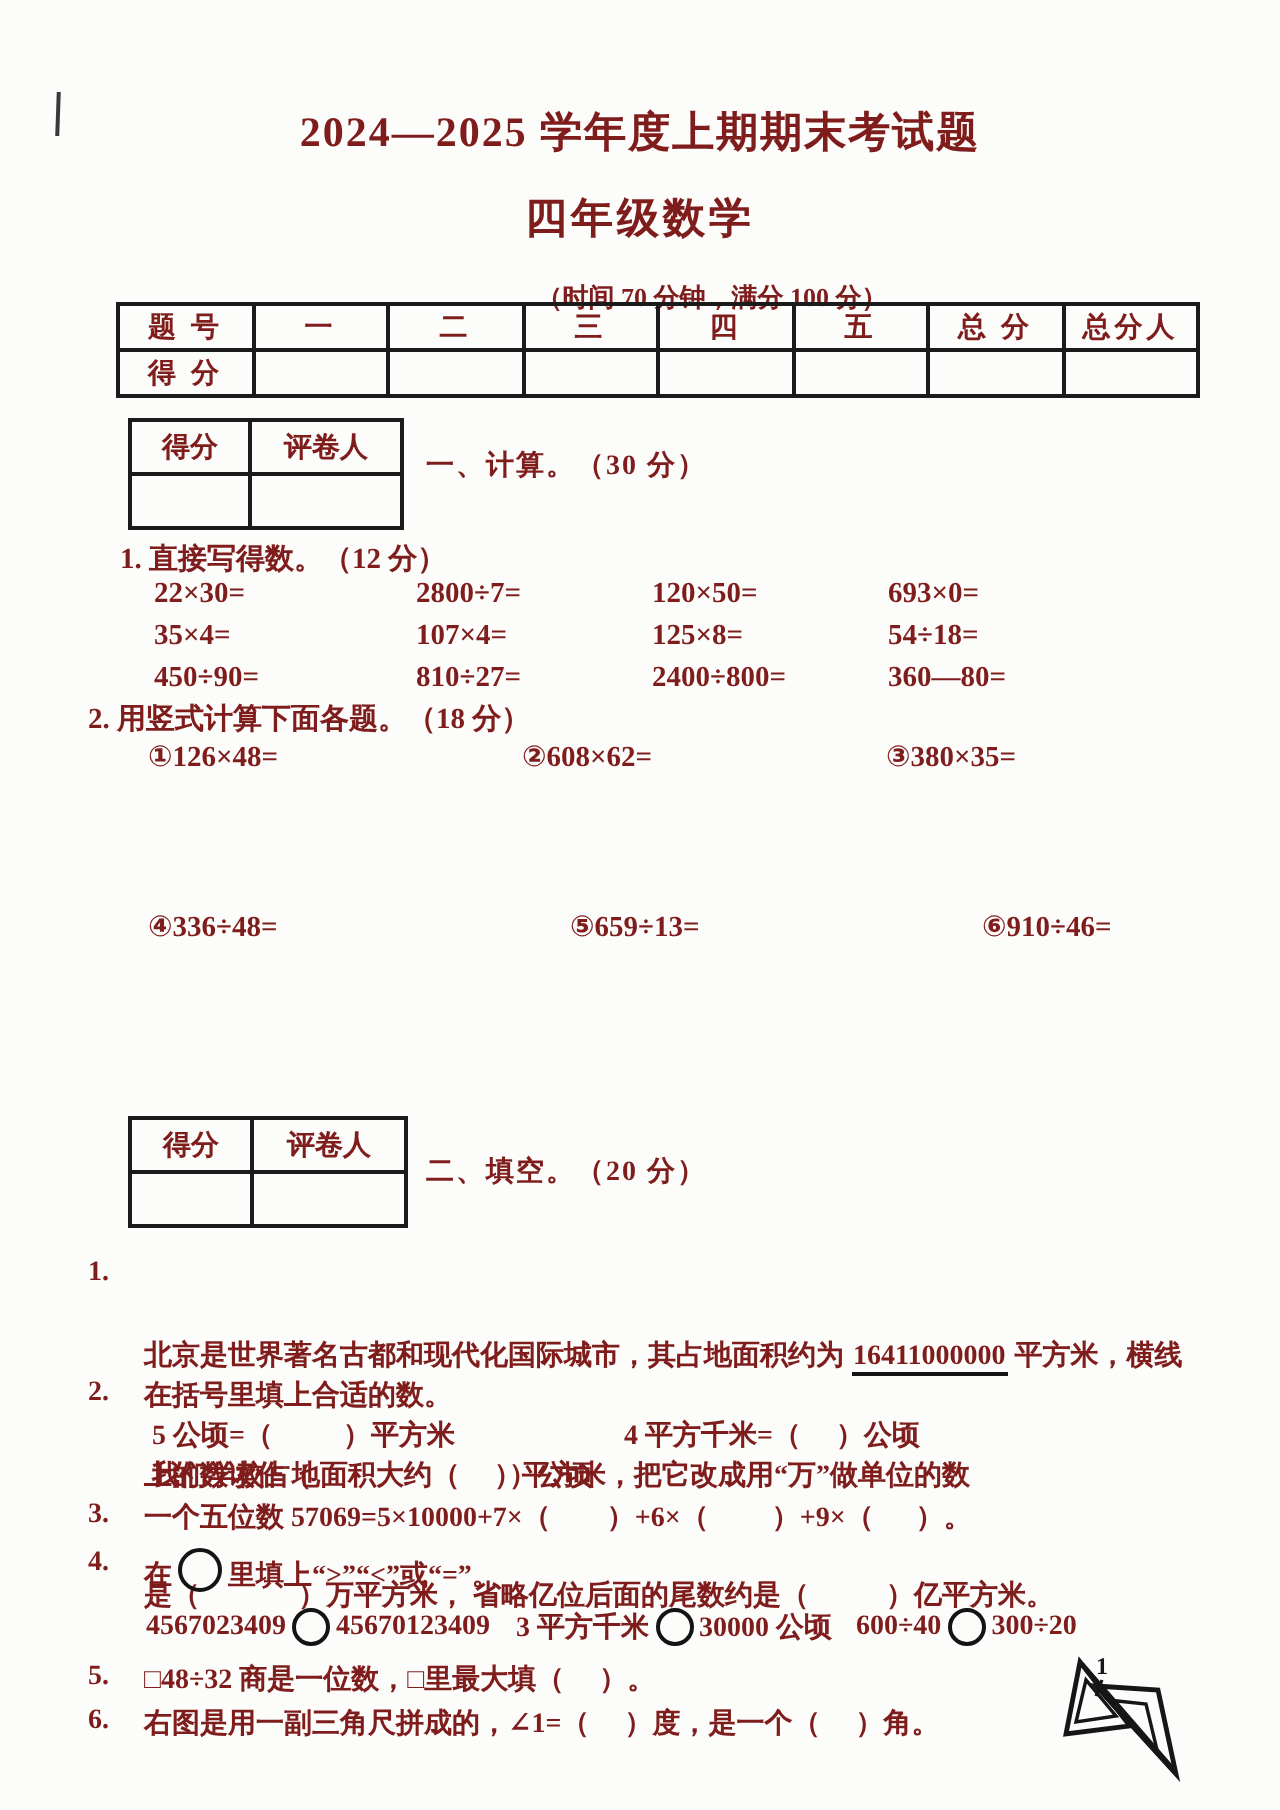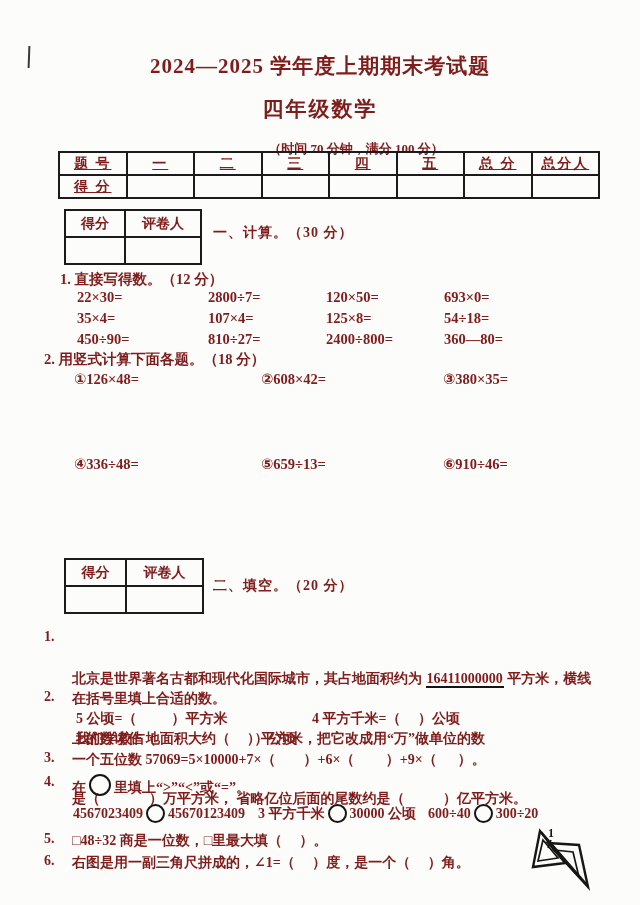--- a/index.html
+++ b/index.html
@@ -19,21 +19,20 @@
   .meta{top:140px;font-size:13px;margin-left:36px;}
 
   table.score{
     position:absolute;left:58px;top:151px;width:542px;
     border-collapse:collapse;table-layout:fixed;
   }
   table.score td{
     border:2px solid #1b1b1b;height:21px;
     font-size:14px;text-align:center;padding:0;
     letter-spacing:2px;
-    text-decoration:underline;
   }
 
   table.grader{
     position:absolute;border-collapse:collapse;table-layout:fixed;
   }
   table.grader td{
     border:2px solid #1b1b1b;height:25px;
     font-size:14px;text-align:center;padding:0 2px;
   }
   .gb1{left:64px;top:209px;width:136px;}
@@ -127,24 +126,24 @@
     <span>54÷18=</span>
     <span>450÷90=</span>
     <span>810÷27=</span>
     <span>2400÷800=</span>
     <span>360—80=</span>
   </div>
 
   <div class="abs plabel" style="left:44px;top:350px;">2. 用竖式计算下面各题。（18 分）</div>
   <div class="abs grid vrow" style="left:74px;top:371px;width:520px;">
     <span>①126×48=</span>
-    <span>②608×42=</span>
+    <span>②608×62=</span>
     <span>③380×35=</span>
   </div>
-  <div class="abs grid vrow" style="left:74px;top:456px;width:520px;">
+  <div class="abs grid vrow" style="left:74px;top:456px;width:520px;gap:24px;">
     <span>④336÷48=</span>
     <span>⑤659÷13=</span>
     <span>⑥910÷46=</span>
   </div>
 
   <table class="grader gb2">
     <colgroup>
         <col style="width:61px">
         <col style="width:77px">
       </colgroup>

